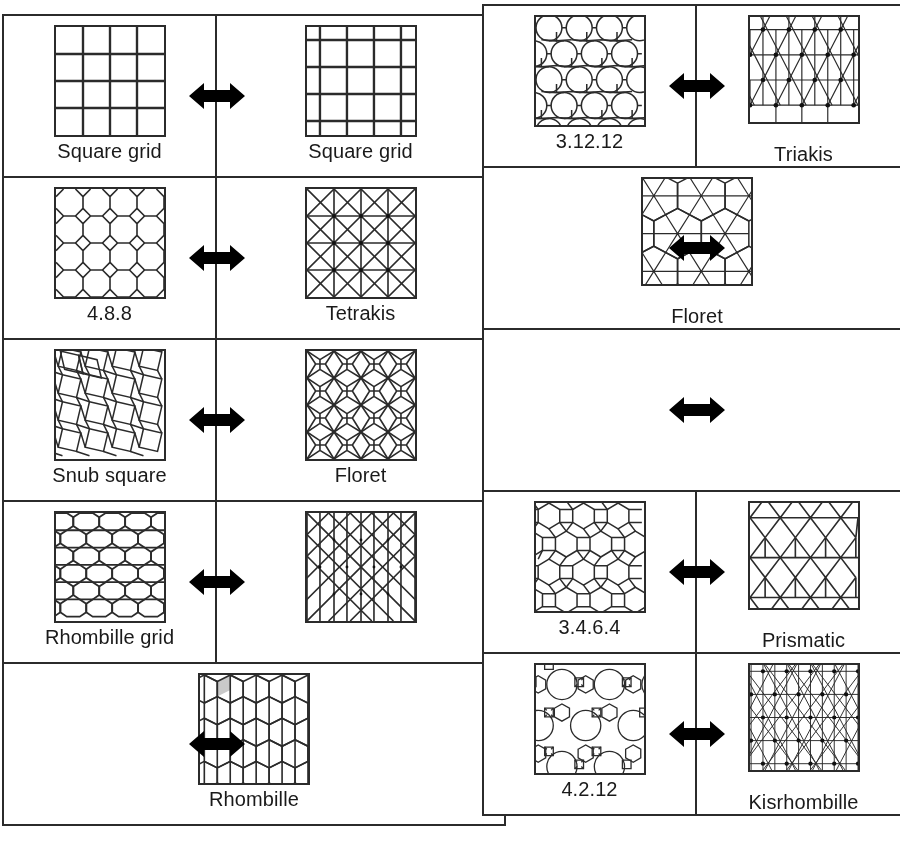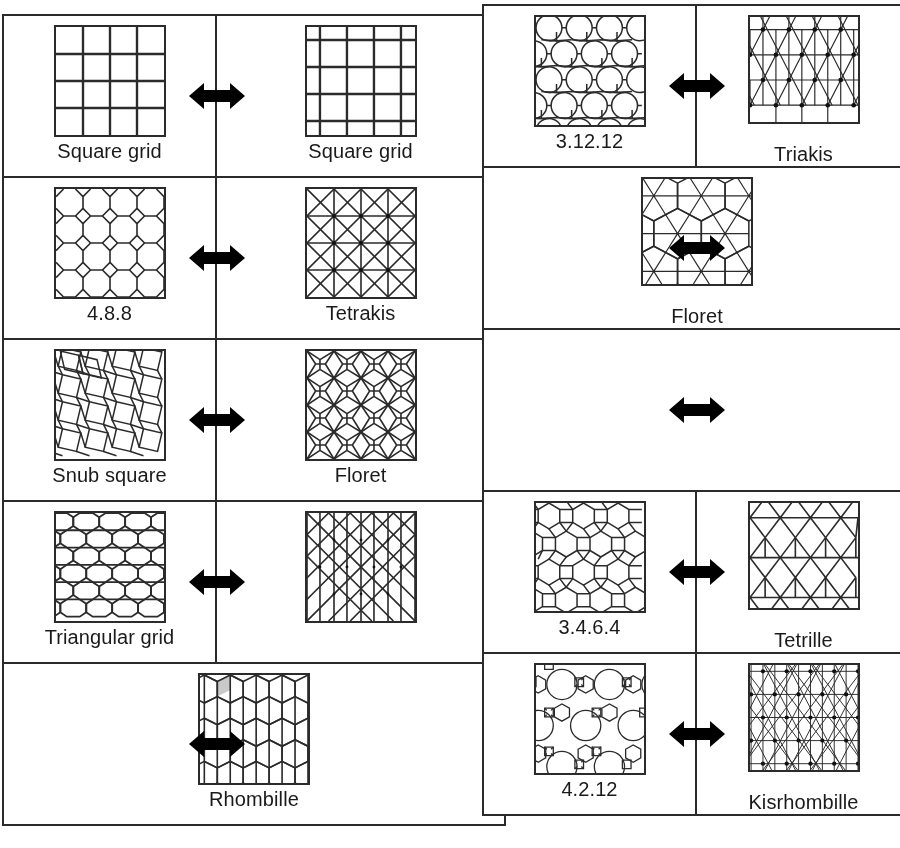--- a/index.html
+++ b/index.html
@@ -335,21 +335,21 @@
                   <path d="M-8 4 L-2 0 L10 0 L16 4 L16 12 L10 16 L-2 16 L-8 12 Z"></path>
                   <path d="M16 4 L22 0 L34 0 L40 4 L40 12 L34 16 L22 16 L16 12 Z"></path>
                   <path d="M40 4 L46 0 L58 0 L64 4 L64 12 L58 16 L46 16 L40 12 Z"></path>
                   <path d="M64 4 L70 0 L82 0 L88 4 L88 12 L82 16 L70 16 L64 12 Z"></path>
                   <path d="M88 4 L94 0 L106 0 L112 4 L112 12 L106 16 L94 16 L88 12 Z"></path>
                   <path d="M112 4 L118 0 L130 0 L136 4 L136 12 L130 16 L118 16 L112 12 Z"></path>
                 </g>
               </g>
             </svg>
           </div>
-          <div class="tile-label">Triangular grid</div>
+          <div class="tile-label">Rhombille grid</div>
         </div>
         <div class="cell right-cell">
           <div class="tile-box">
             <svg viewBox="0 0 100 100" preserveAspectRatio="none">
               <g class="stroke" stroke-width="1.5">
                 <path d="M0 0V100M12 0V100M25 0V100M37 0V100M50 0V100M62 0V100M75 0V100M87 0V100M100 0V100"></path>
                 <path d="M-40 0 L60 100 M-20 0 L80 100 M0 0 L100 100 M20 0 L120 100 M40 0 L140 100 M60 0 L160 100 M80 0 L180 100"></path>
                 <path d="M140 0 L40 100 M120 0 L20 100 M100 0 L0 100 M80 0 L-20 100 M60 0 L-40 100 M40 0 L-60 100 M20 0 L-80 100"></path>
               </g>
               <g fill="#111">
@@ -648,21 +648,21 @@
                   <path d="M0 52 L14 71 M28 52 L14 71 M28 52 L42 71 M56 52 L42 71 M56 52 L70 71 M84 52 L70 71 M84 52 L98 71"></path>
                   <path d="M14 71 L14 90 M42 71 L42 90 M70 71 L70 90 M98 71 L98 90"></path>
                   <path d="M14 71 L0 90 M14 71 L28 90 M42 71 L28 90 M42 71 L56 90 M70 71 L56 90 M70 71 L84 90 M98 71 L84 90"></path>
                   <path d="M0 90 L14 109 M28 90 L14 109 M28 90 L42 109 M56 90 L42 109 M56 90 L70 109 M84 90 L70 109 M84 90 L98 109"></path>
                   <path d="M14 -5 L14 -15 M42 -5 L42 -15 M70 -5 L70 -15 M98 -5 L98 -15"></path>
                   <path d="M14 109 L14 100 M42 109 L42 100 M70 109 L70 100 M98 109 L98 100"></path>
                 </g>
               </g>
             </svg>
           </div>
-          <div class="tile-label">Tetrille</div>
+          <div class="tile-label">Prismatic</div>
         </div>
         <div class="arrow">
           <svg viewBox="0 0 56 34">
               <path d="M0 17 L15 4 L15 11 L41 11 L41 4 L56 17 L41 30 L41 23 L15 23 L15 30 Z" fill="#000"></path>
             </svg>
         </div>
       </div>
 
       <div class="trow">
         <div class="cell left-cell">

